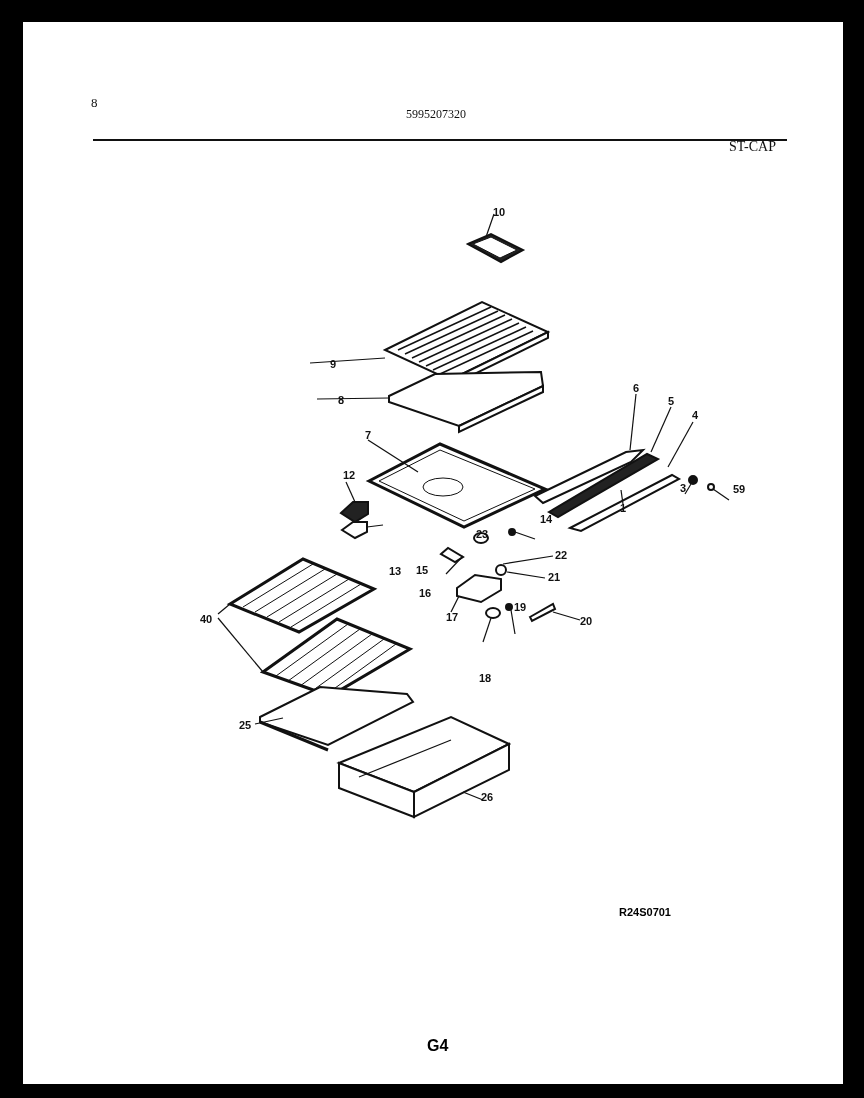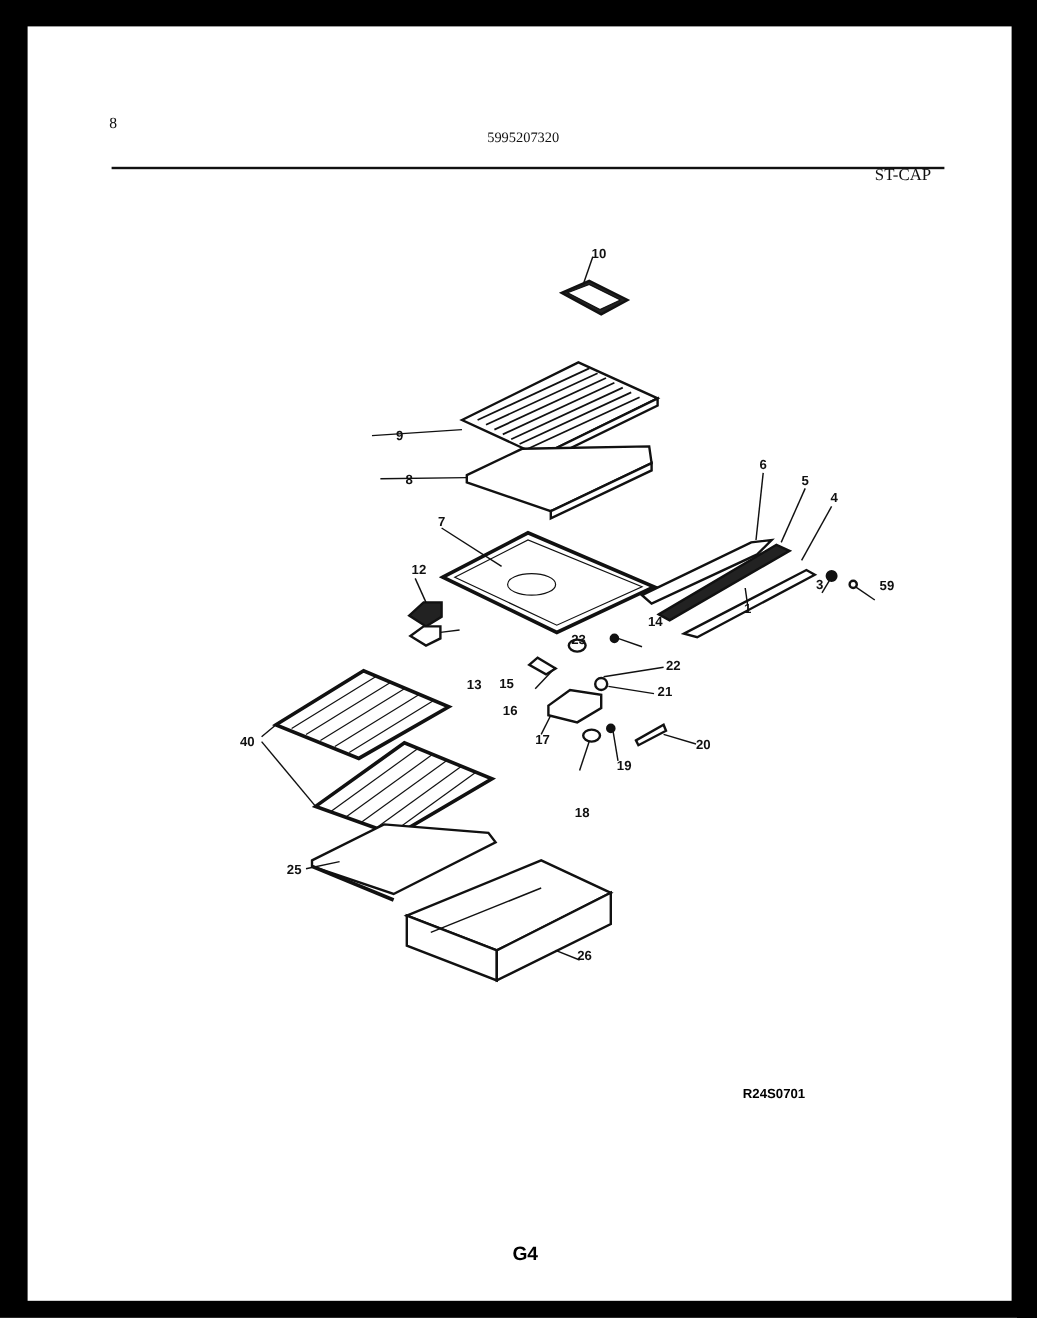--- a/index.html
+++ b/index.html
@@ -147,21 +147,21 @@
     <span class="lbl" style="left:320px;top:448px;">12</span>
     <span class="lbl" style="left:366px;top:496px;margin-top:48px;">13</span>
     <span class="lbl" style="left:517px;top:492px;">14</span>
     <span class="lbl" style="left:437px;top:507px;margin-left:16px;">23</span>
     <span class="lbl" style="left:532px;top:528px;">22</span>
     <span class="lbl" style="left:525px;top:550px;">21</span>
     <span class="lbl" style="left:393px;top:543px;text-align:right;">15</span>
     <span class="lbl" style="left:396px;top:566px;">16</span>
     <span class="lbl" style="left:423px;top:590px;">17</span>
     <span class="lbl" style="left:456px;top:619px;margin-top:32px;">18</span>
-    <span class="lbl" style="left:491px;top:612px;text-align:center;">19</span>
+    <span class="lbl" style="left:491px;top:580px;text-align:center;">19</span>
     <span class="lbl" style="left:557px;top:594px;">20</span>
     <span class="lbl" style="left:177px;top:592px;">40</span>
     <span class="lbl" style="left:216px;top:698px;">25</span>
     <span class="lbl" style="left:458px;top:770px;">26</span>
   </div>
 
   <span class="abs ftr" style="left:596px;top:884px;">R24S0701</span>
   <span class="abs pg" style="left:404px;top:1015px;text-align:center;">G4</span>
 </div>
 

